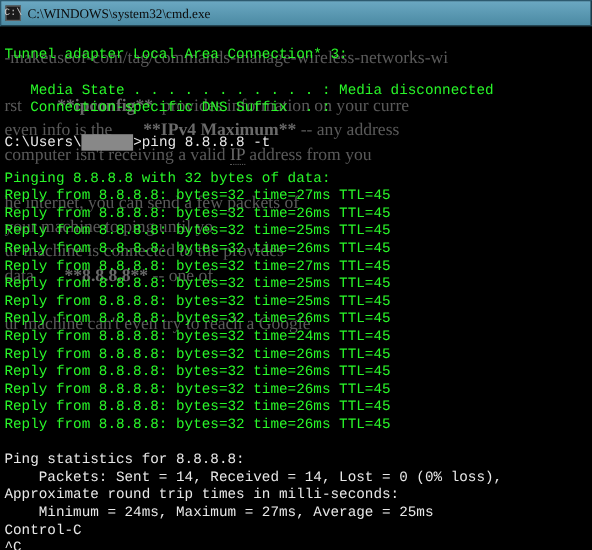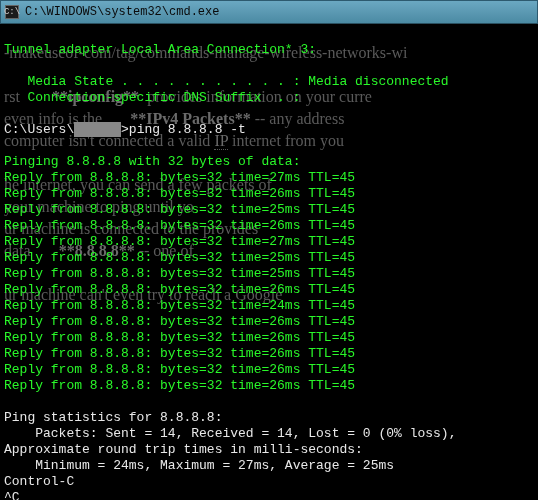--- a/index.html
+++ b/index.html
@@ -21,41 +21,41 @@
     border: 1px solid #2d5a6f; border-bottom: 1px solid #2a5060;
     display: flex; align-items: center; padding: 0 4px; z-index: 5;
   }
   .titlebar .icon {
     width: 14px; height: 14px; background: #1b1b1b;
     border: 1px solid #666; margin-right: 6px; font-size: 9px;
     color: #ccc; display: flex; align-items: center; justify-content: center;
     font-family: 'Courier New', monospace;
   }
   .titlebar .title {
-    color: #0a0a0a; font-family: Liberation Mono, monospace;
+    color: #0a0a0a; font-family: Liberation Serif, serif;
     font-size: 12px;
   }
 
   .terminal {
     position: absolute; top: 24px; left: 0; right: 0; bottom: 0;
     font-family: 'Lucida Console','Courier New', monospace;
     font-size: 13px; line-height: 16px; color: #29f729;
     padding: 2px 4px; z-index: 3; white-space: pre;
   }
   .terminal .w { color: #e8e8e8; }
   .terminal .obsc { background:#888; color:#888; }
 </style>
 </head>
 <body>
 
 <div class="bg-text"><span>-makeuseof-com/tag/commands-manage-wireless-networks-wi</span>
 
 <span>rst  </span><span class="bold">**ipconfig**</span><span>  provides information on your curre</span>
-<span>even info is the </span><span class="bold">**IPv4 Packets**</span><span> -- any address</span>
-<span>computer isn't connected a valid </span><a>IP</a><span> internet from you</span>
+<span>even info is the </span><span class="bold">**IPv4 Maximum**</span><span> -- any address</span>
+<span>computer isn't receiving a valid </span><a>IP</a><span> address from you</span>
 
 <span>he internet, you can send a few packets of</span>
 <span>your machine to ping until yo</span>
 <span>ur machine is connected to the provides</span>
 <span>data </span><span class="bold">**8.8.8.8**</span><span> -- one of</span>
 
 <span>ur machine can't even try to reach a Google</span></div>
 
 <div class="titlebar">
   <div class="icon">

